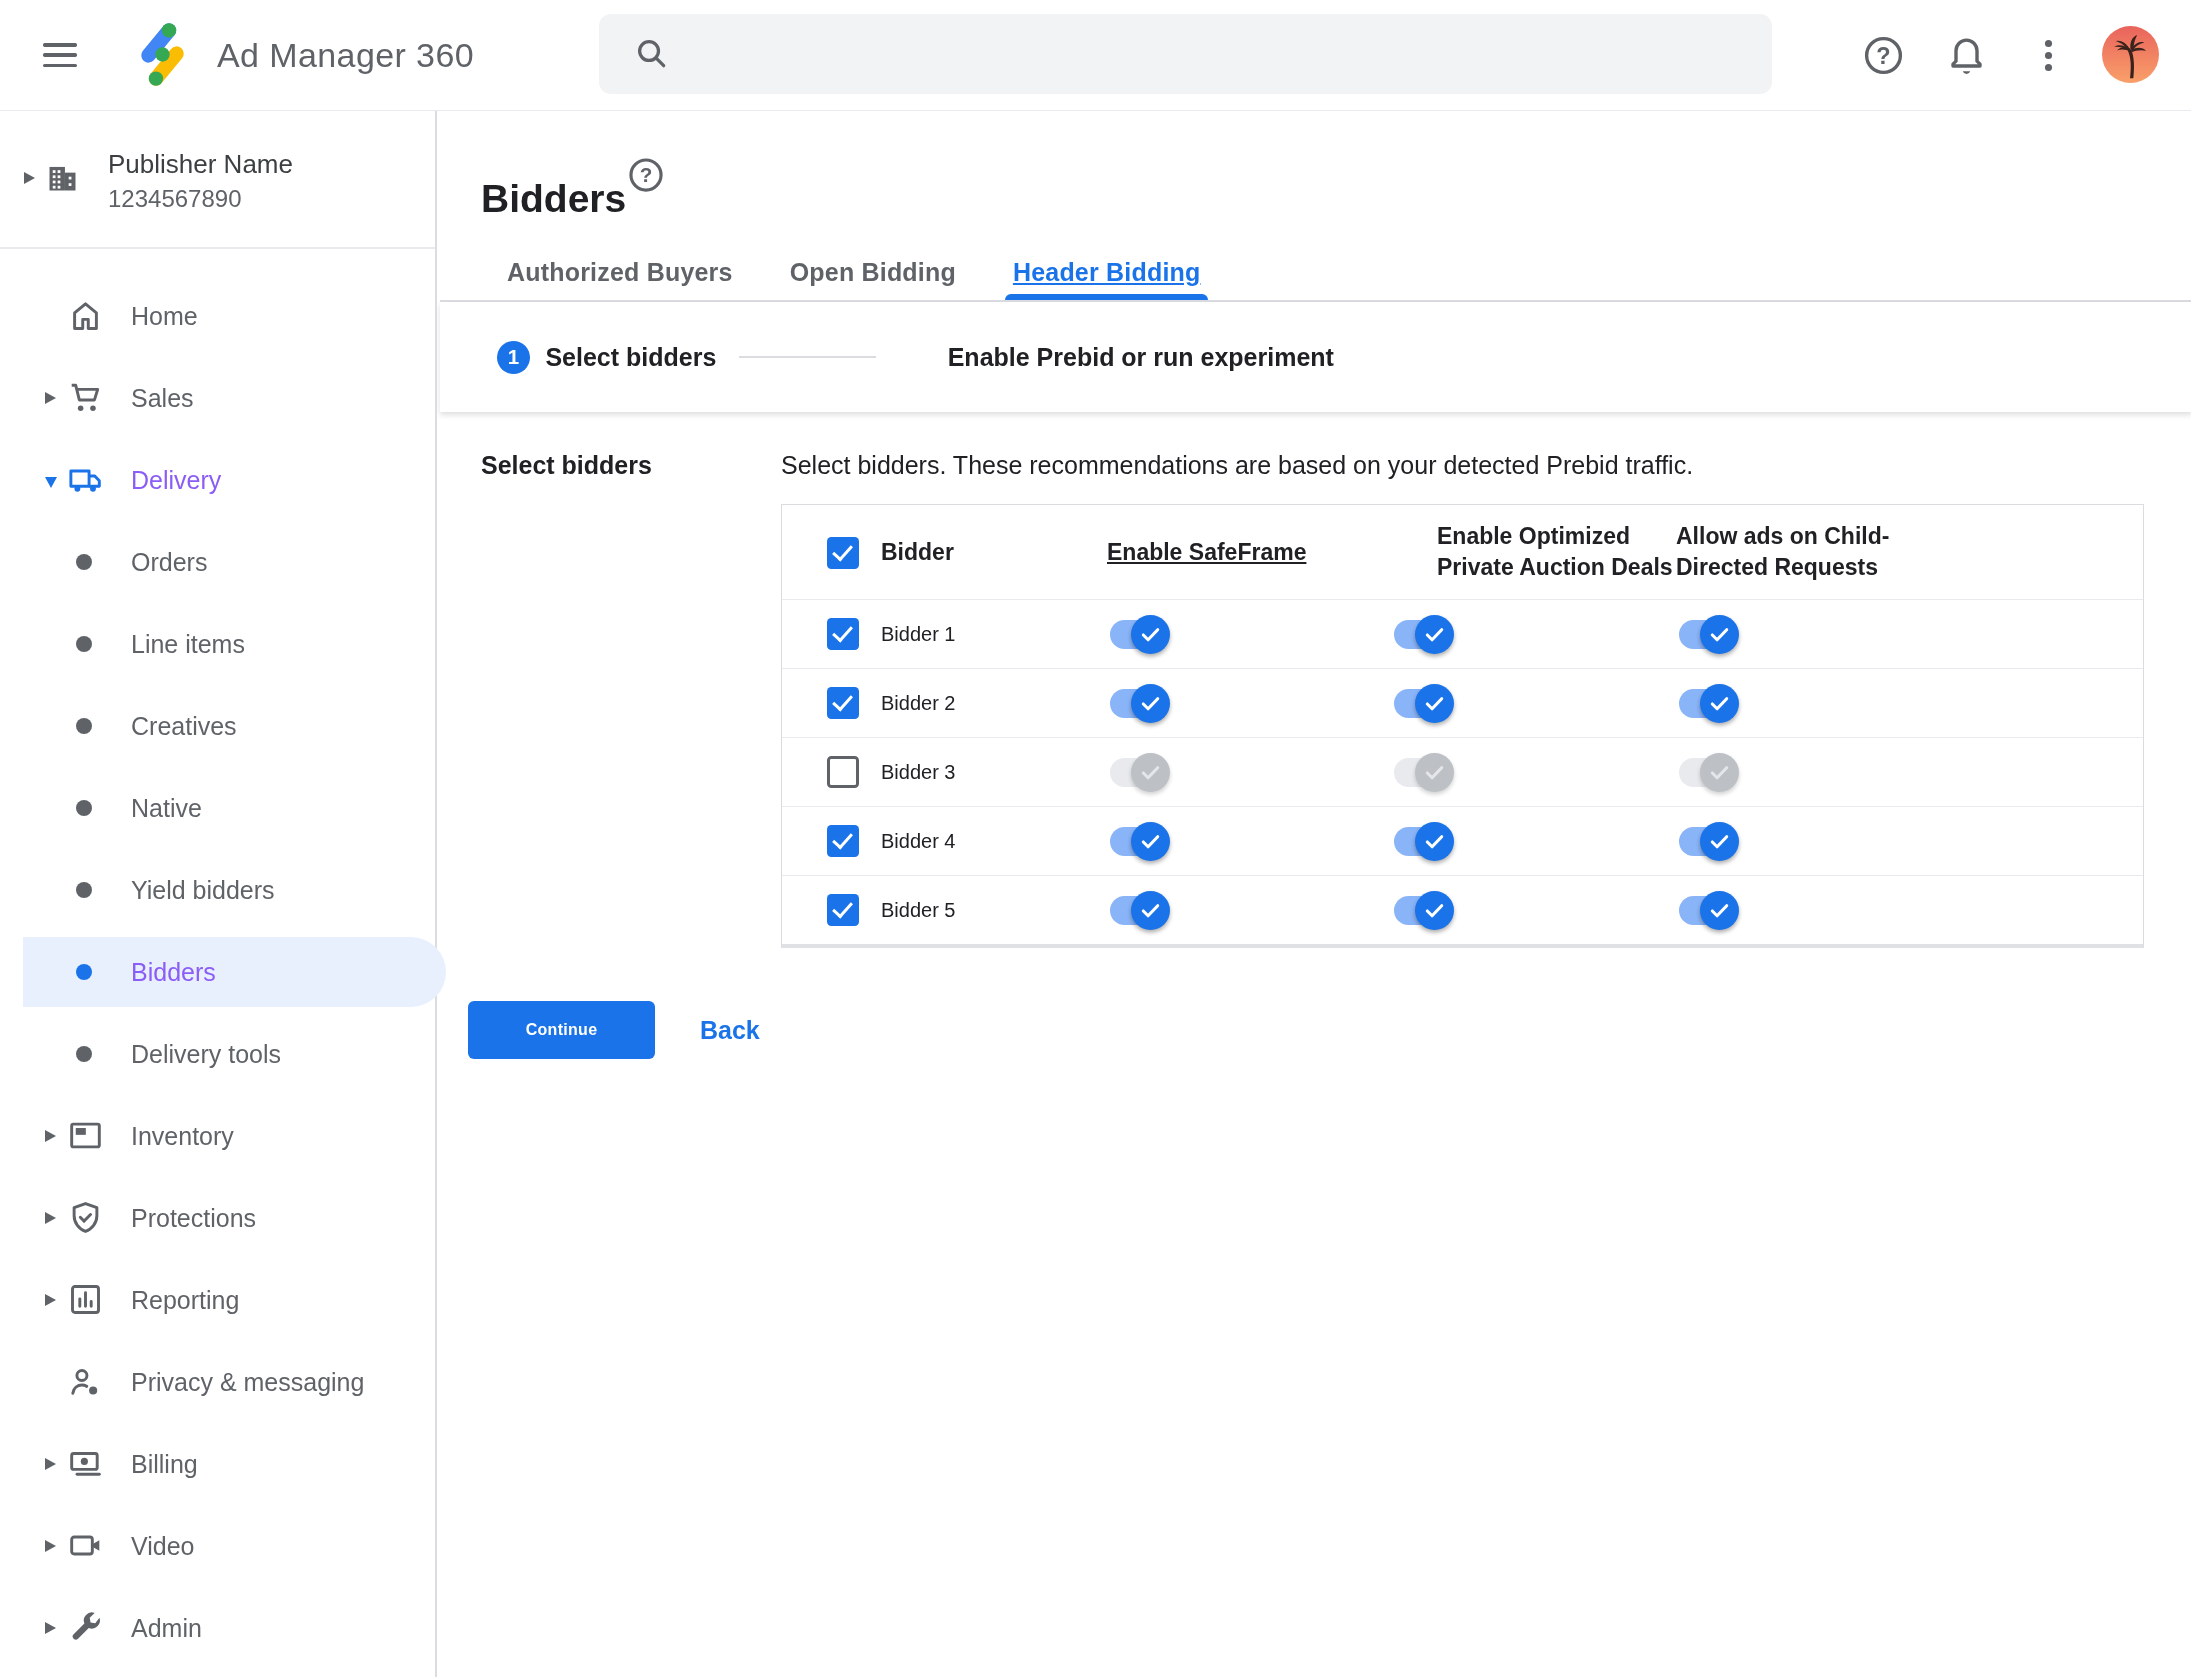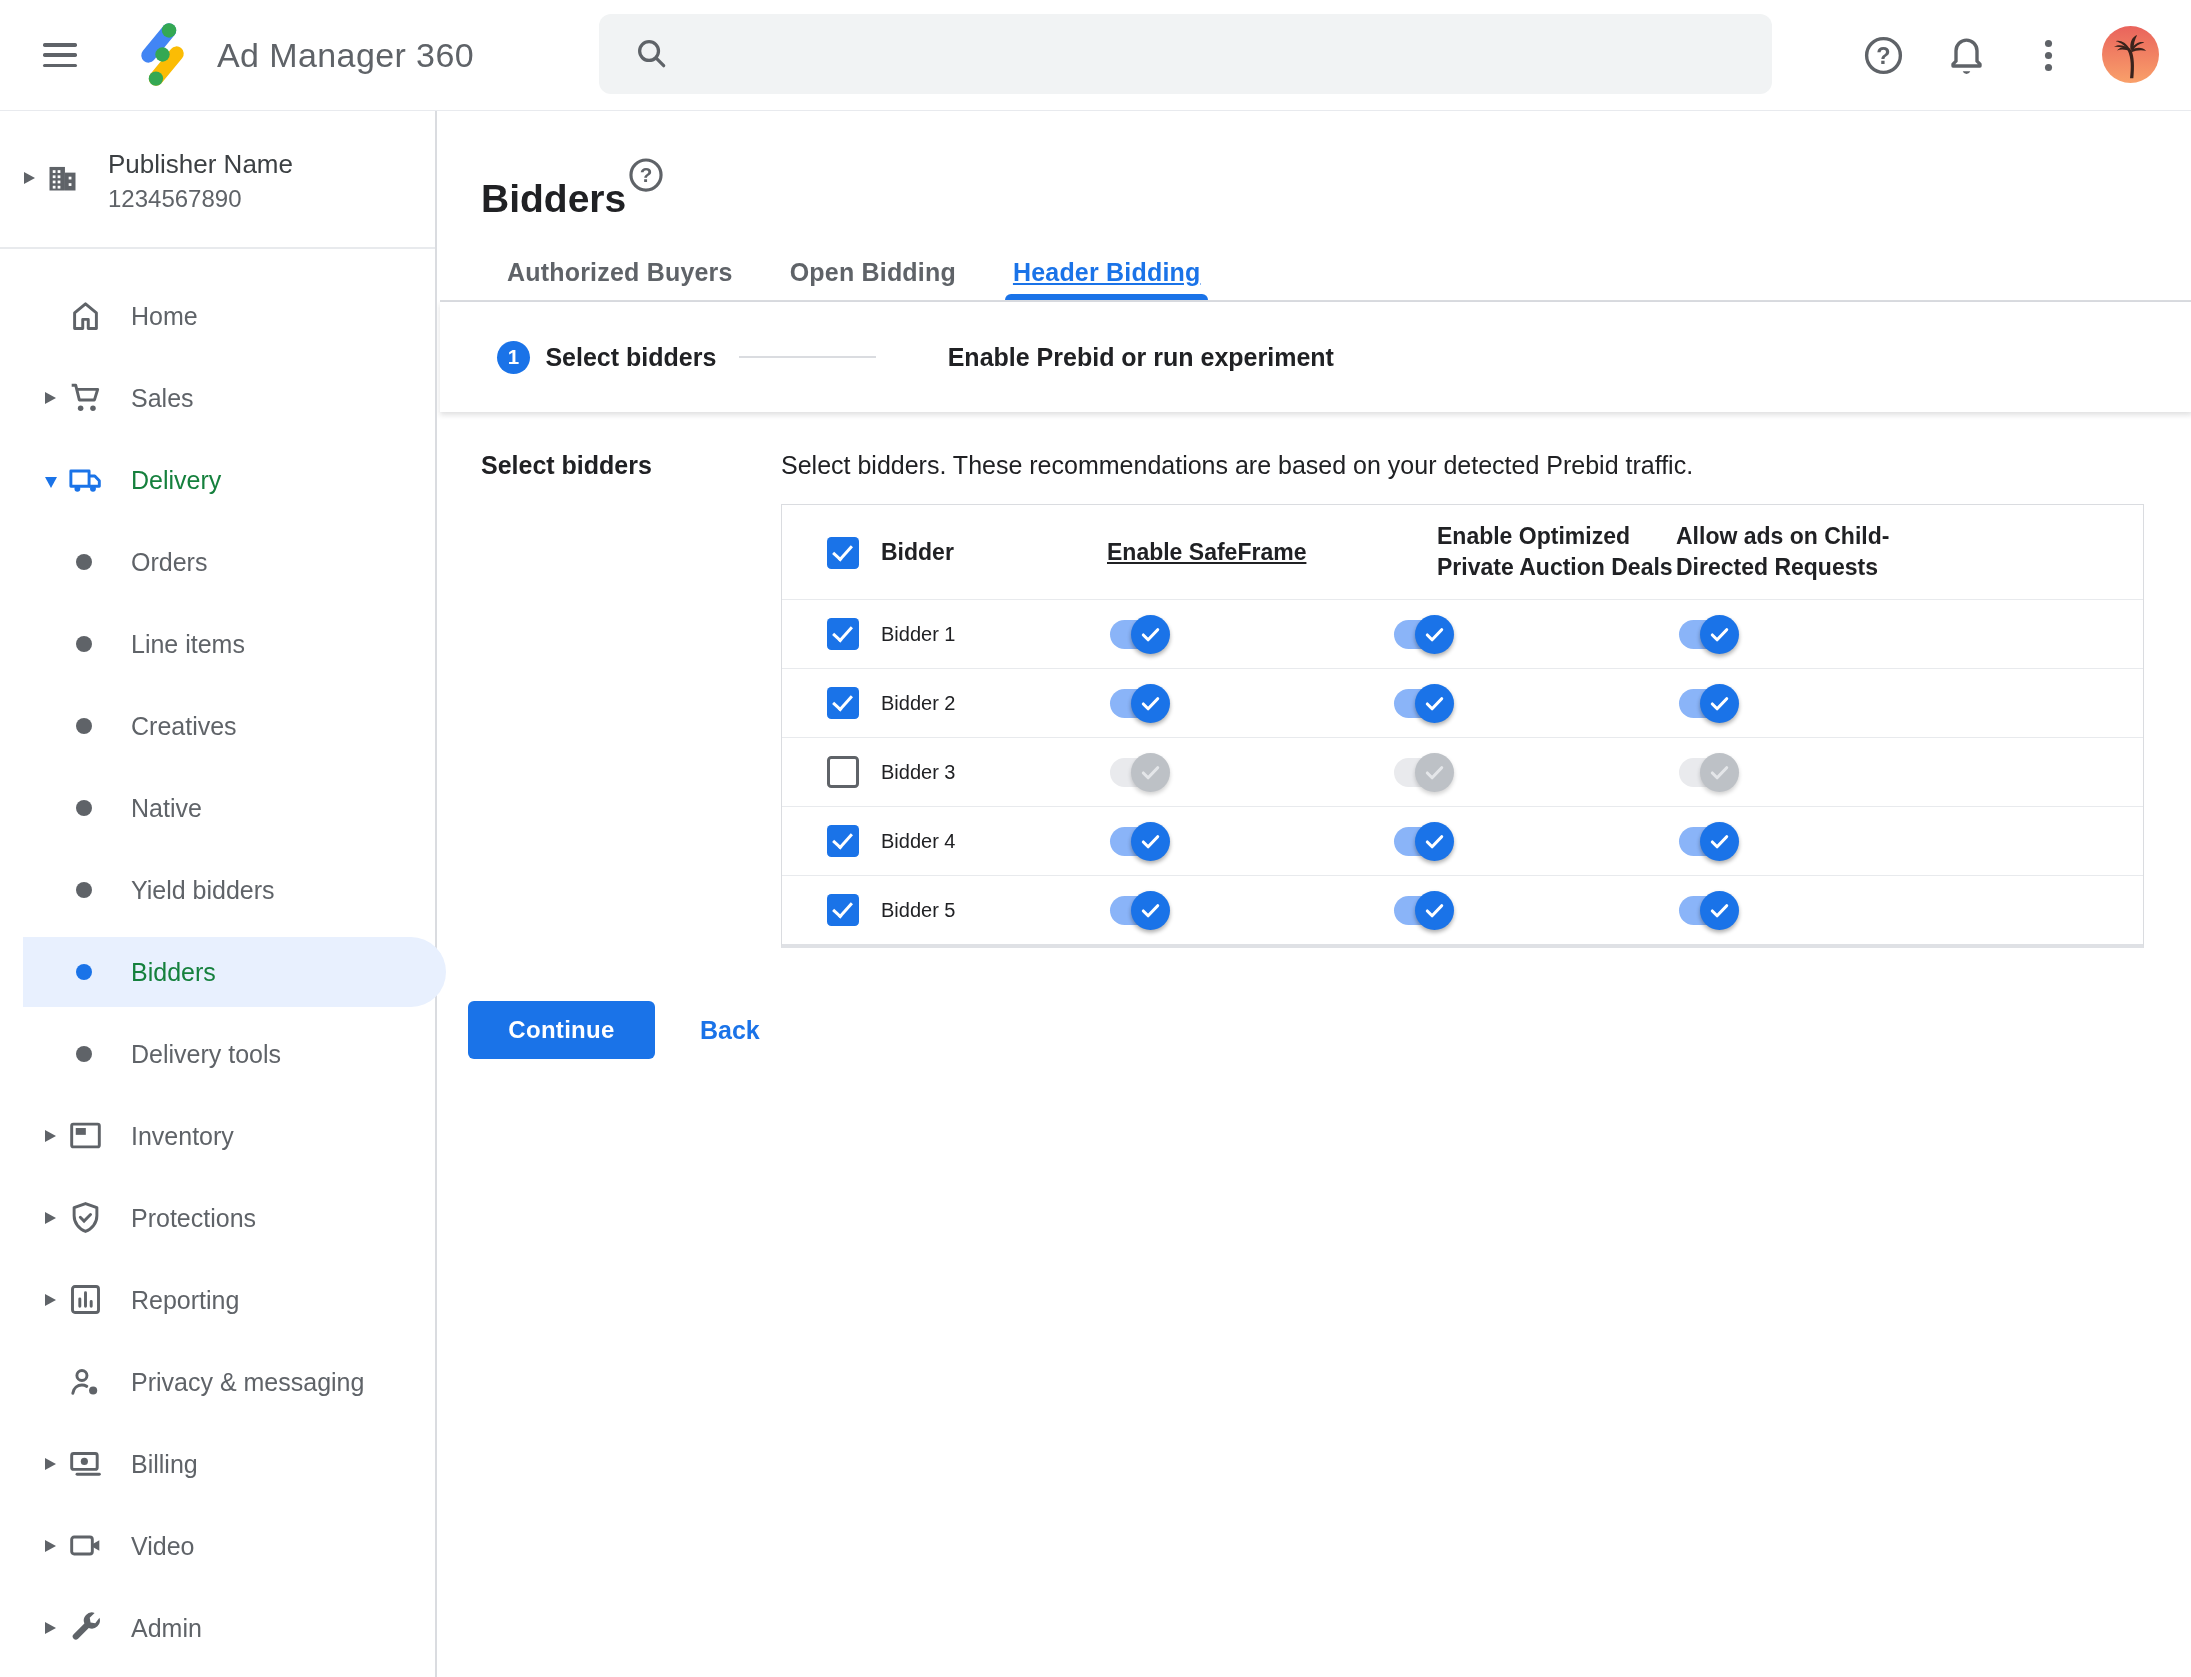--- a/index.html
+++ b/index.html
@@ -40,21 +40,21 @@
   .nav-item .caret{position:absolute;left:22px;top:35px;}
   .caret.collapsed{width:0;height:0;border-left:11px solid #5f6368;
     border-top:6.8px solid transparent;border-bottom:6.8px solid transparent;}
   .caret.expanded{width:0;height:0;border-top:11px solid #1a73e8;
     border-left:6.8px solid transparent;border-right:6.8px solid transparent;margin-top:2.6px;}
   .nav-item .icon{position:absolute;left:43px;top:21.4px;width:39px;height:39px;color:#5f6368;}
   .nav-item .bullet{position:absolute;left:53px;top:33px;width:16.3px;height:16.3px;border-radius:50%;
     background:#5f6368;}
   .nav-item .lbl{position:absolute;left:108px;top:0;height:82px;line-height:82px;
     font-size:25px;color:#5f6368;white-space:nowrap;}
-  .nav-item.accent .lbl, .nav-item.selected .lbl{color:#15803d;}
+  .nav-item.accent .lbl, .nav-item.selected .lbl{color:#8b5cf6;}
   .nav-item.accent .icon{color:#1a73e8;}
   .nav-item.selected .bullet{background:#1a73e8;}
   
   .main{position:absolute;left:440px;top:110px;width:1752px;height:1568px;background:#fff;}
   .page-title{position:absolute;left:41px;top:41px;font-size:39px;color:#202124;}
   .title-help{position:absolute;left:187px;top:46px;width:38px;height:38px;cursor:pointer;}
   .tabs{position:absolute;left:67px;top:135px;height:55px;display:flex;gap:57px;align-items:center;}
   .tab{position:relative;height:55px;line-height:55px;font-size:25px;font-weight:700;
     color:#5f6368;cursor:pointer;letter-spacing:0.2px;}
   .tab.active{color:#1a73e8;text-decoration:underline;}
@@ -97,21 +97,21 @@
   .toggle .thumb{position:absolute;left:20.5px;top:0.9px;width:39px;height:39px;border-radius:50%;
     display:flex;align-items:center;justify-content:center;}
   .toggle.on .track{background:#8ab4f8;}
   .toggle.on .thumb{background:#1a73e8;box-shadow:0 2.6px 4.3px rgba(0,0,0,.32);}
   .toggle.on .thumb svg path{stroke:#fff;}
   .toggle.off .track{background:#e9eaed;}
   .toggle.off .thumb{background:#bdc1c6;box-shadow:0 2.6px 4.3px rgba(0,0,0,.18);}
   .toggle.off .thumb svg path{stroke:#e4e6e9;}
   
   .btn-continue{position:absolute;left:28px;top:891px;width:187px;height:58px;border:none;
-    background:#1a73e8;color:#fff;font-size:24px;font-weight:700;border-radius:6px;
+    background:#1a73e8;color:#fff;font-size:16px;font-weight:700;border-radius:6px;
     font-family:inherit;cursor:pointer;letter-spacing:0.3px;}
   .btn-back{position:absolute;left:248px;top:891px;height:58px;line-height:58px;border:none;
     background:transparent;color:#1a73e8;font-size:25px;font-weight:700;font-family:inherit;
     cursor:pointer;padding:0 12px;}
 </style>
 </head>
 <body>
 
 <header class="topbar">
   <div class="hamburger">

